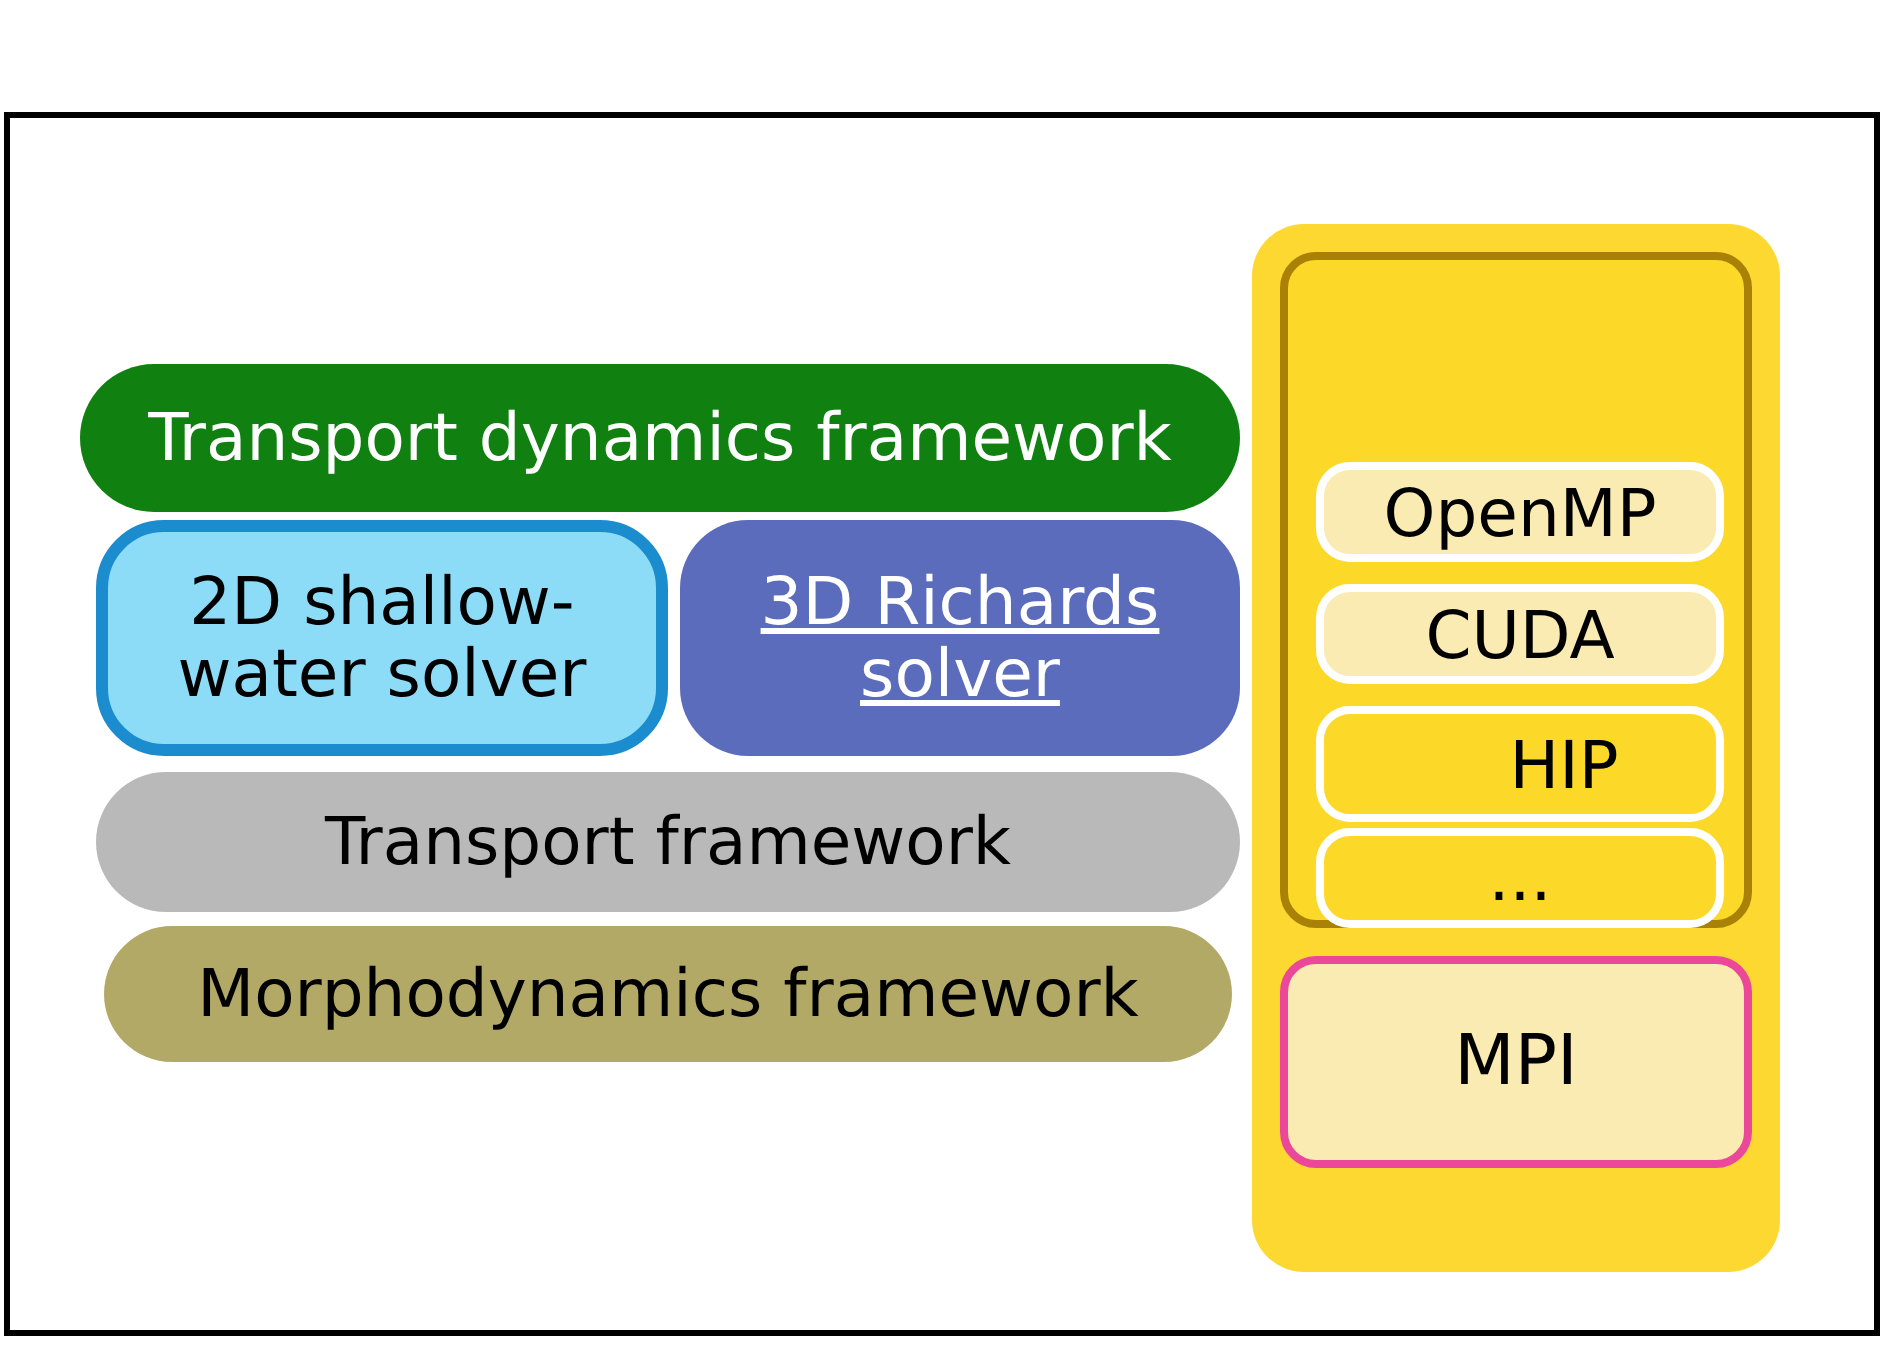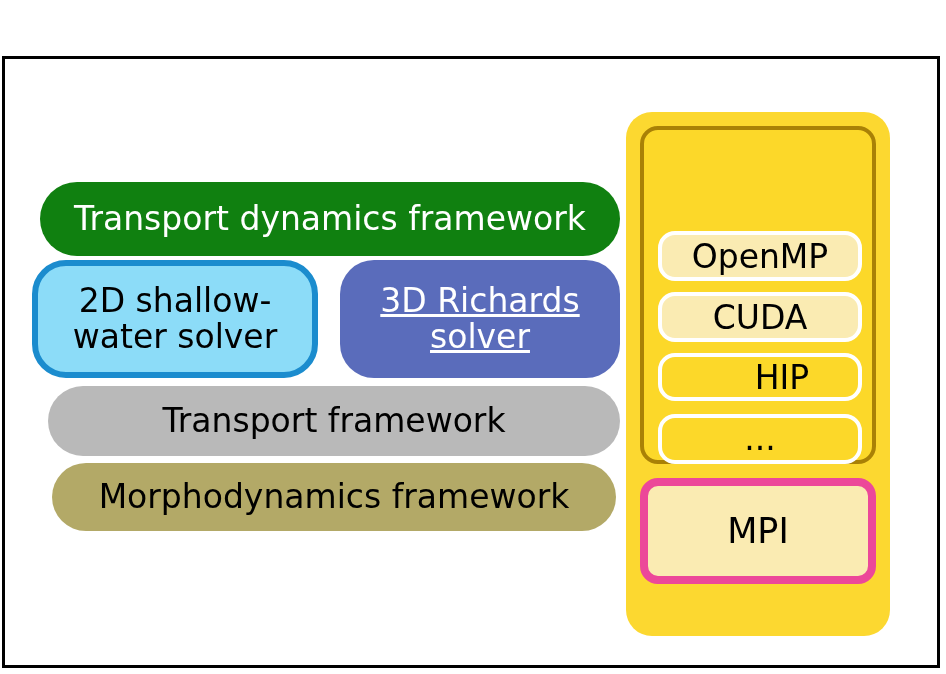--- a/index.html
+++ b/index.html
@@ -74,21 +74,21 @@
     top: 182px;
     width: 580px;
     height: 74px;
     background: #108010;
     border-radius: 37px;
     color: #ffffff;
     font-size: 33px;
   }
 
   .bar-shallow {
-    left: 32px;
+    left: 48px;
     top: 260px;
     width: 286px;
     height: 118px;
     background: #8CDCF8;
     border: 6px solid #1B8CCE;
     border-radius: 34px;
     color: #000000;
     font-size: 33px;
   }
 
@@ -173,37 +173,37 @@
     justify-content: center;
     font-size: 33px;
     color: #000000;
     line-height: 1;
   }
   .backend-item.filled { background: #FAEBB2; }
   .backend-item.hollow { background: #FCD829; }
 
   .item-openmp { top: 101px; height: 50px; }
   .item-cuda   { top: 162px; height: 50px; }
-  .item-hip    { top: 223px; height: 48px; padding-left: 44px; }
+  .item-hip    { top: 223px; height: 58px; padding-left: 44px; }
   .item-ellip  { top: 284px; height: 50px; }
 
   .ellipsis-text {
     display: block;
     line-height: 0.55;
     font-size: 33px;
   }
 
   .mpi-box {
     position: absolute;
     left: 640px;
     top: 478px;
     width: 236px;
     height: 106px;
     background: #FAEBB2;
-    border: 8px solid #ec4899;
+    border: 4px solid #ec4899;
     border-radius: 18px;
     box-sizing: border-box;
     display: flex;
     align-items: center;
     justify-content: center;
     font-size: 35px;
     color: #000000;
   }
 </style>
 </head>

